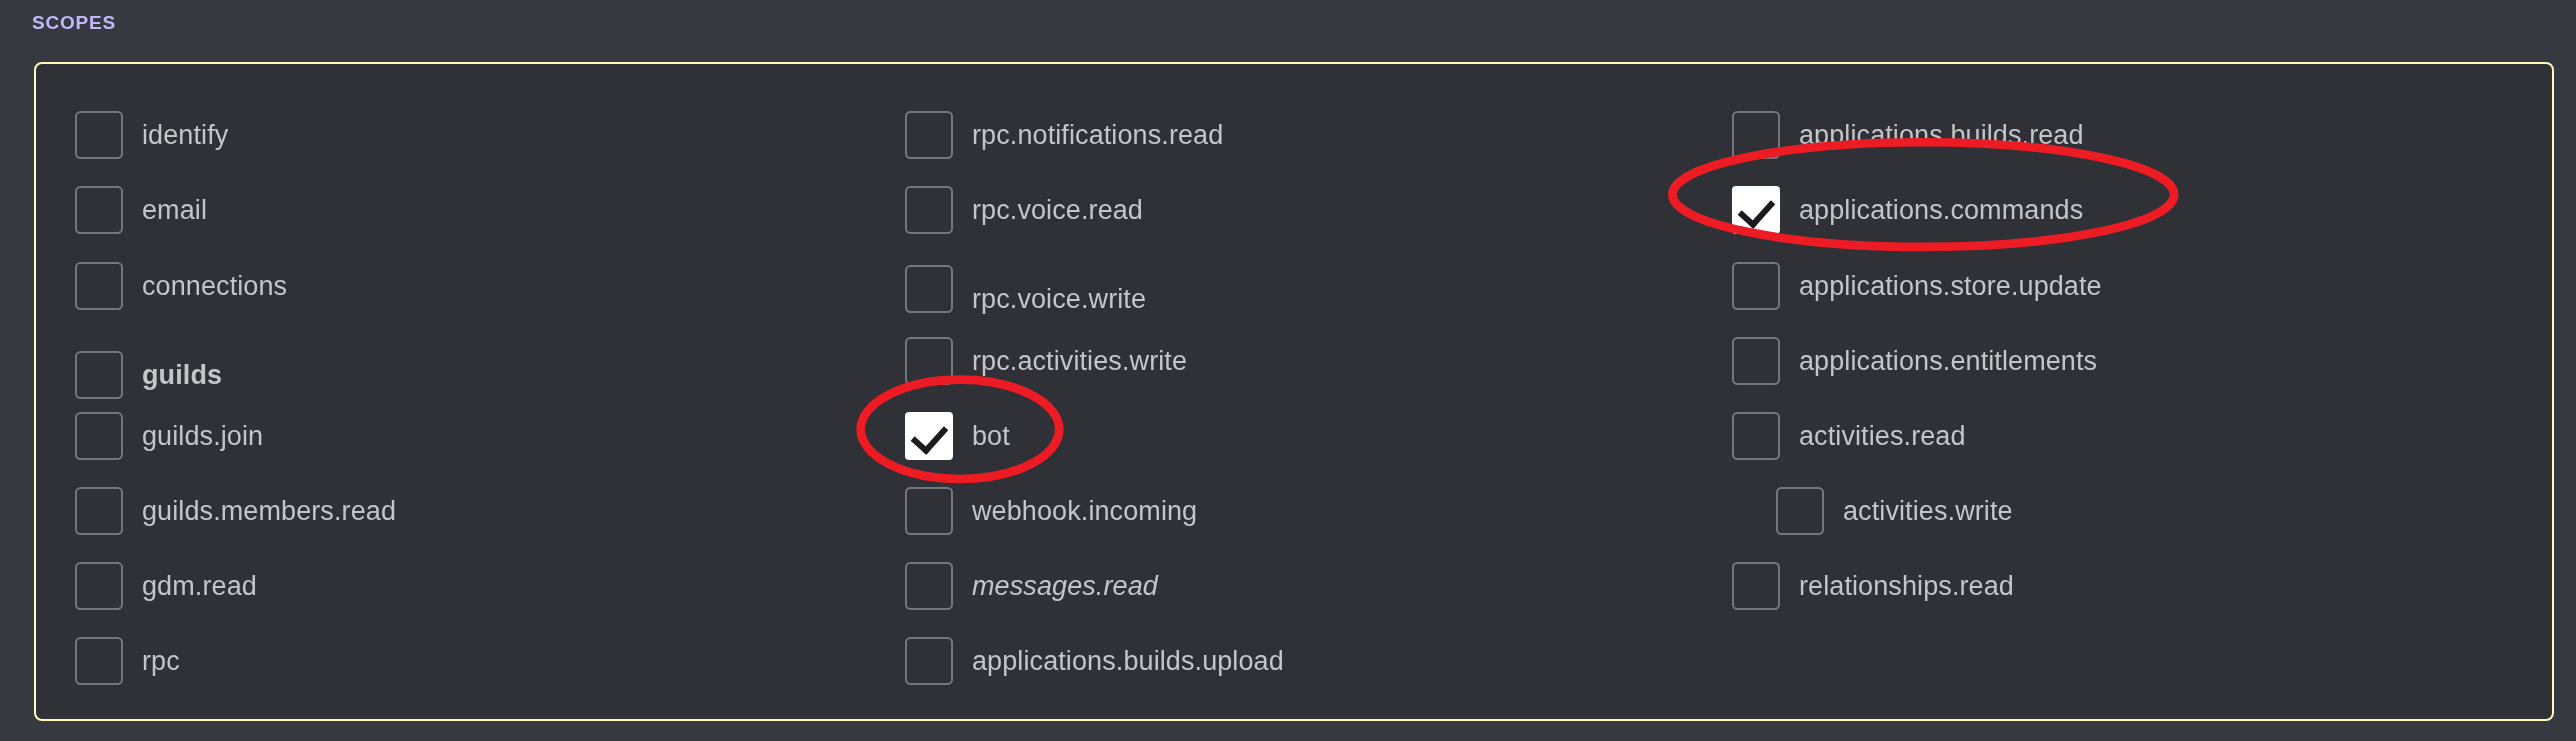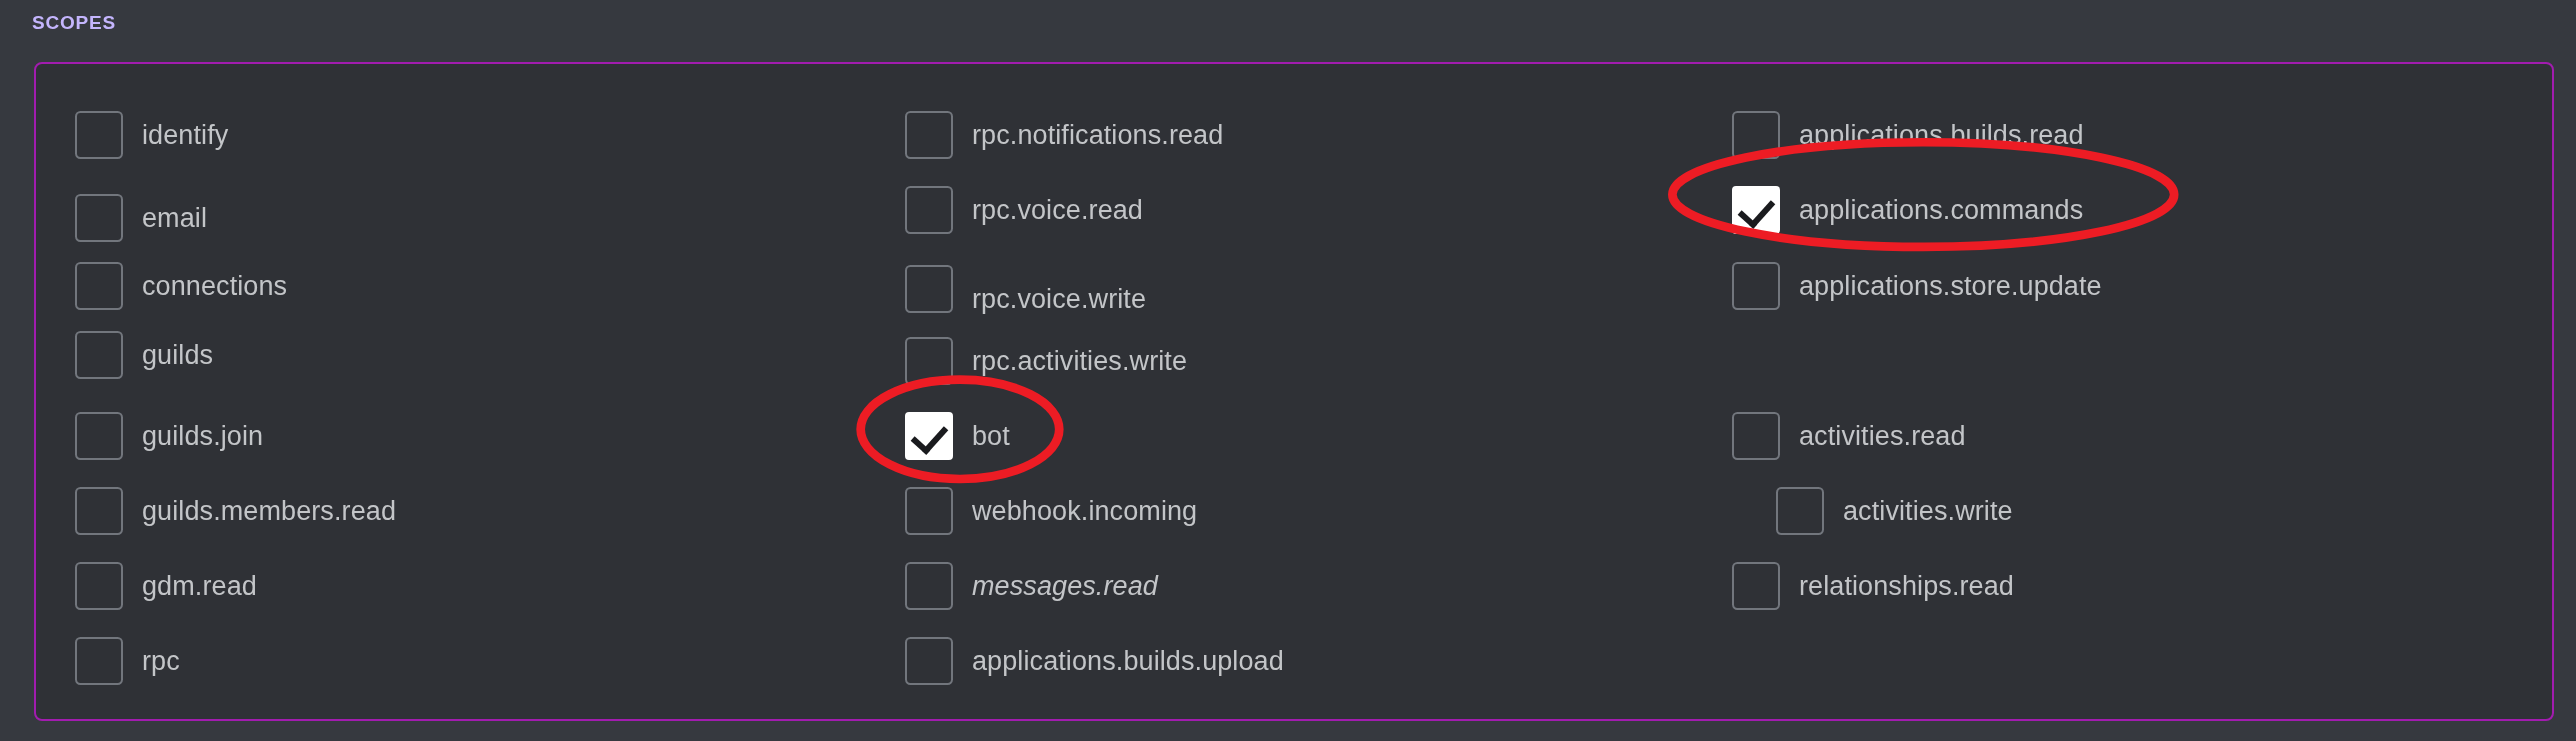--- a/index.html
+++ b/index.html
@@ -38,21 +38,21 @@
 
   
   .scopes-panel {
     position: absolute;
     left: 34px;
     top: 62px;
     width: 2520px;
     height: 659px;
     box-sizing: border-box;
     background: #2f3136;
-    border: 2px solid #a21caf;
+    border: 2px solid #fef9c3;
     border-radius: 8px;
   }
 
   .scopes-grid {
     position: absolute;
     left: 0;
     top: 0;
     right: 0;
     bottom: 0;
   }
@@ -127,29 +127,29 @@
 
   <div class="section-header">SCOPES</div>
 
   <div class="scopes-panel">
     <div class="scopes-grid" id="scopes-grid">
         <div class="scope-col col-0">
           <div class="scope-row" style="top: 44px;">
             <span class="cb" role="checkbox" aria-checked="false"></span>
             <span class="scope-label">identify</span>
           </div>
-          <div class="scope-row" style="top: 127px;">
+          <div class="scope-row" style="top: 119px;">
             <span class="cb" role="checkbox" aria-checked="false"></span>
             <span class="scope-label">email</span>
           </div>
           <div class="scope-row" style="top: 195px;">
             <span class="cb" role="checkbox" aria-checked="false"></span>
             <span class="scope-label">connections</span>
           </div>
-          <div class="scope-row" style="top: 264px;">
+          <div class="scope-row" style="top: 284px; font-weight: bold;">
             <span class="cb" role="checkbox" aria-checked="false"></span>
             <span class="scope-label">guilds</span>
           </div>
           <div class="scope-row" style="top: 345px;">
             <span class="cb" role="checkbox" aria-checked="false"></span>
             <span class="scope-label">guilds.join</span>
           </div>
           <div class="scope-row" style="top: 420px;">
             <span class="cb" role="checkbox" aria-checked="false"></span>
             <span class="scope-label">guilds.members.read</span>
@@ -202,20 +202,24 @@
             <span class="cb" role="checkbox" aria-checked="false"></span>
             <span class="scope-label">applications.builds.read</span>
           </div>
           <div class="scope-row" style="top: 119px;">
             <span class="cb checked" role="checkbox" aria-checked="true"></span>
             <span class="scope-label">applications.commands</span>
           </div>
           <div class="scope-row" style="top: 195px;">
             <span class="cb" role="checkbox" aria-checked="false"></span>
             <span class="scope-label">applications.store.update</span>
+          </div>
+          <div class="scope-row" style="top: 270px;">
+            <span class="cb" role="checkbox" aria-checked="false"></span>
+            <span class="scope-label">applications.entitlements</span>
           </div>
           <div class="scope-row" style="top: 345px;">
             <span class="cb" role="checkbox" aria-checked="false"></span>
             <span class="scope-label">activities.read</span>
           </div>
           <div class="scope-row" style="top: 420px; margin-left: 44px;">
             <span class="cb" role="checkbox" aria-checked="false"></span>
             <span class="scope-label">activities.write</span>
           </div>
           <div class="scope-row" style="top: 495px;">

